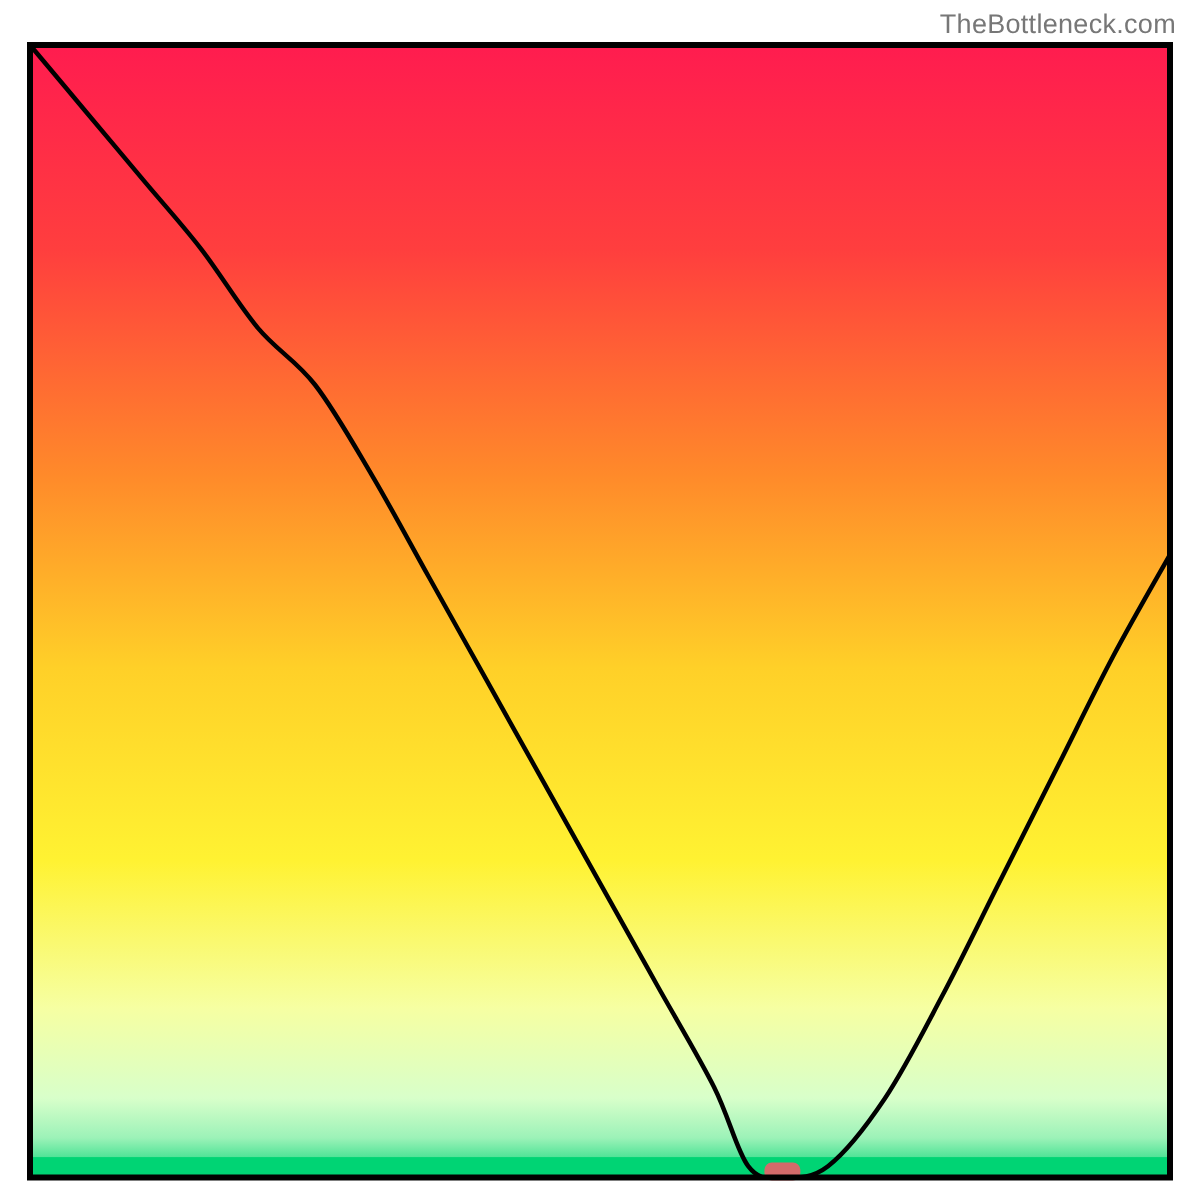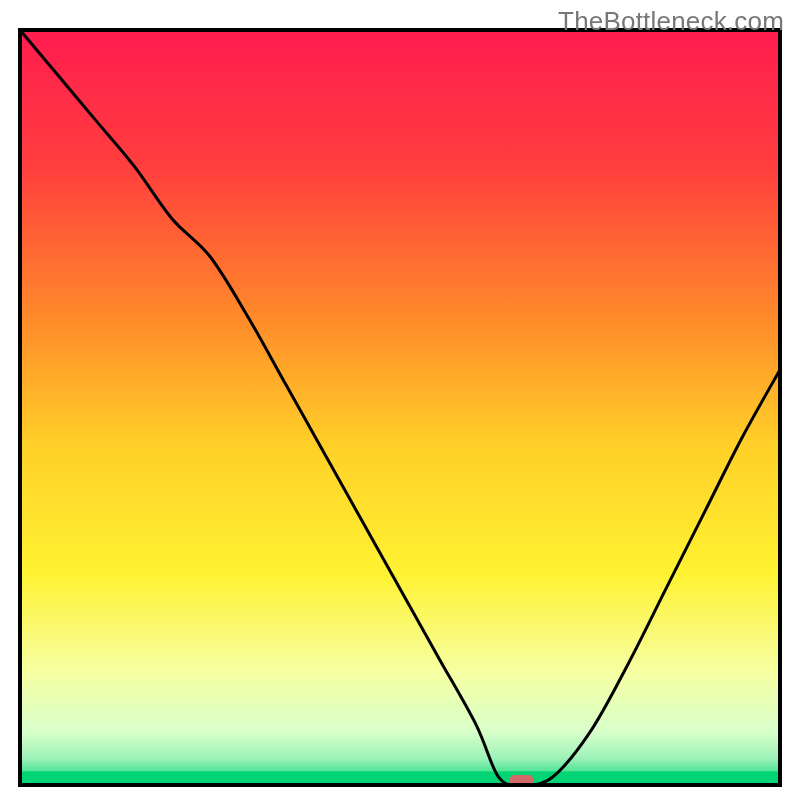--- a/index.html
+++ b/index.html
@@ -13,21 +13,21 @@
   .wrap {
     position: relative;
     width: 800px;
     height: 800px;
   }
   .watermark {
     position: absolute;
     top: 6px;
     right: 16px;
     color: #777;
-    font-size: 26px;
+    font-size: 18px;
     font-weight: 500;
     letter-spacing: 0.2px;
     z-index: 20;
   }
   svg {
     position: absolute;
     top: 0;
     left: 0;
   }
 </style>

